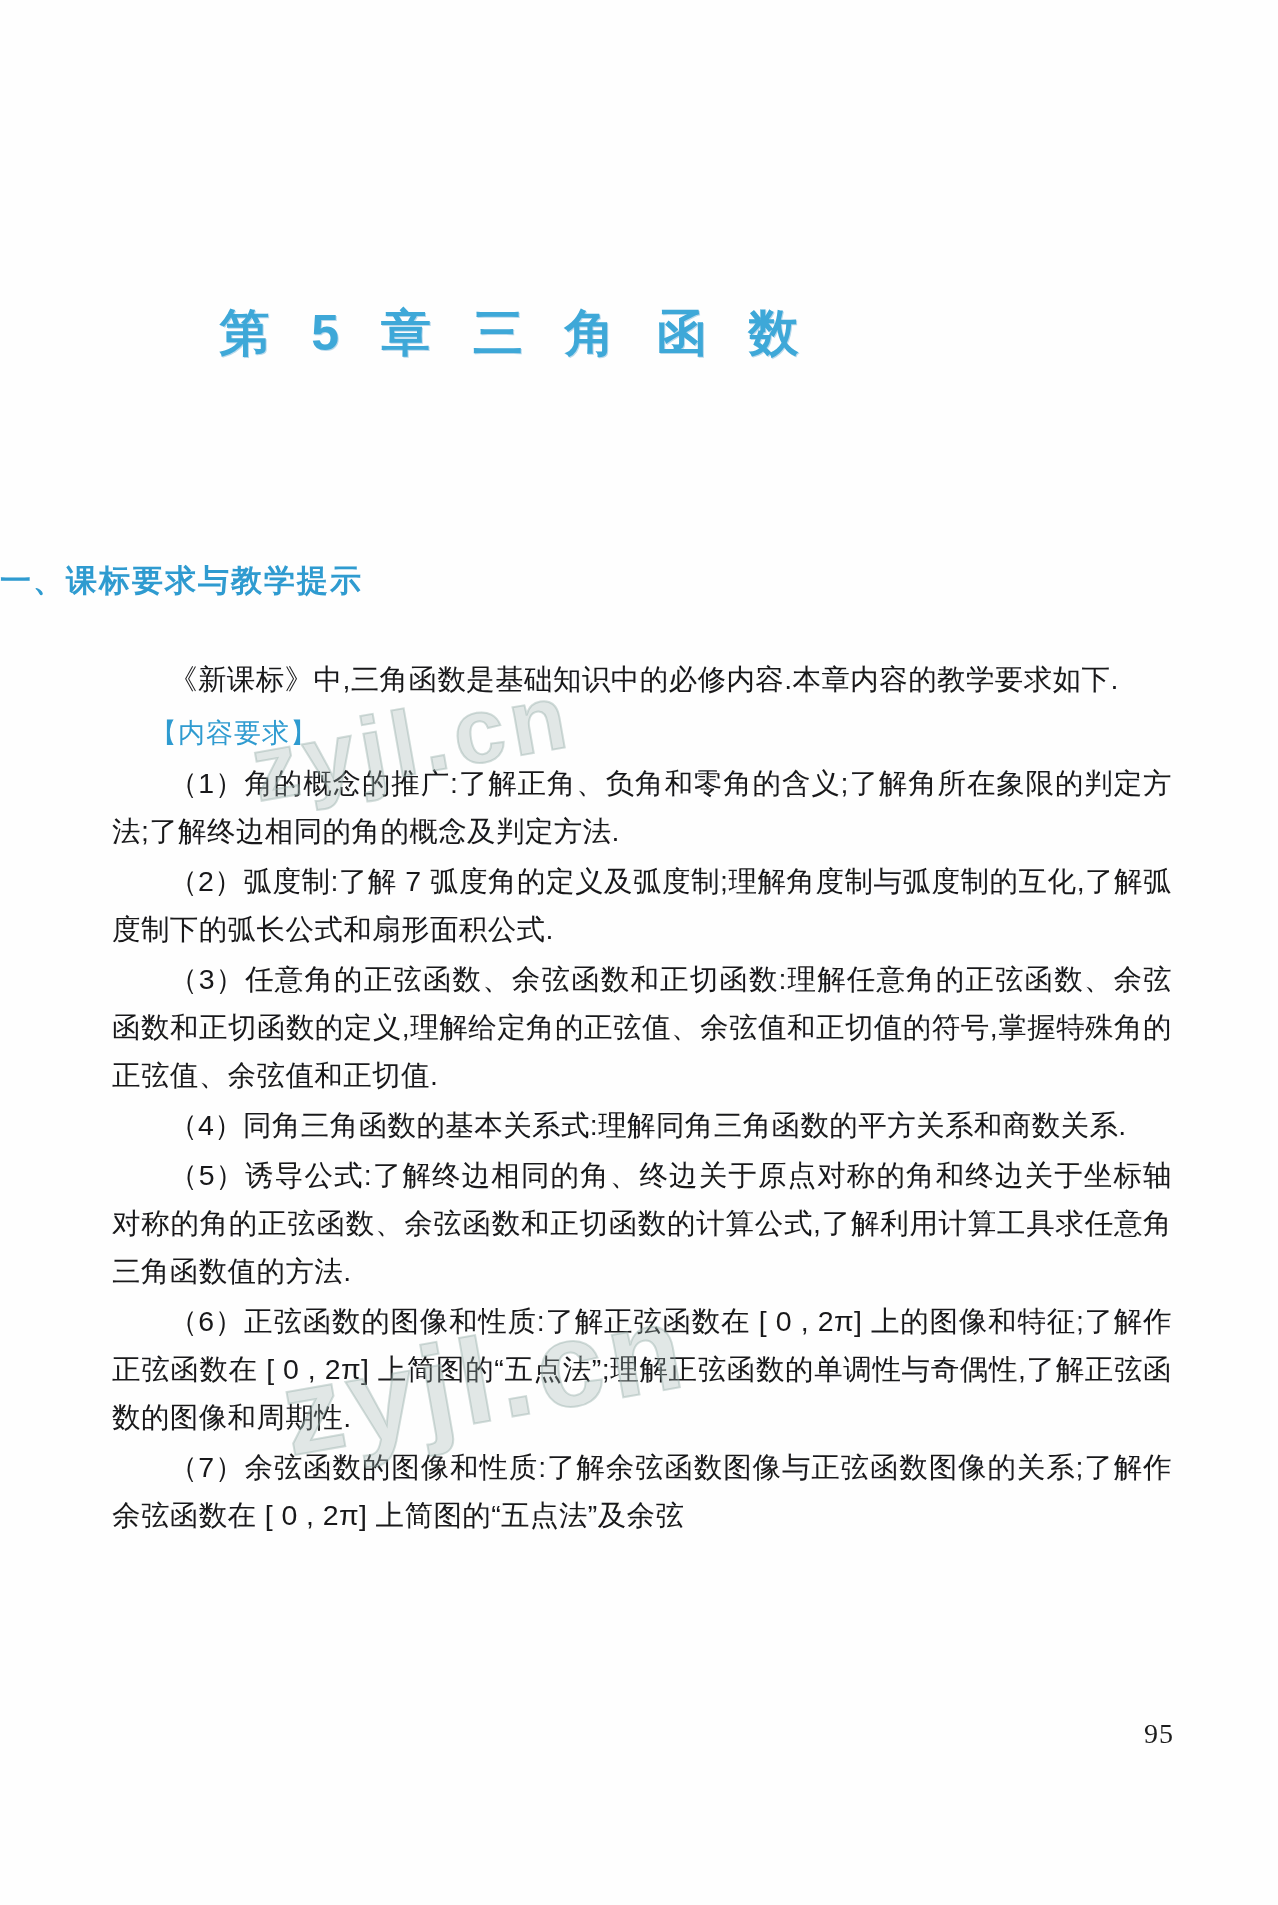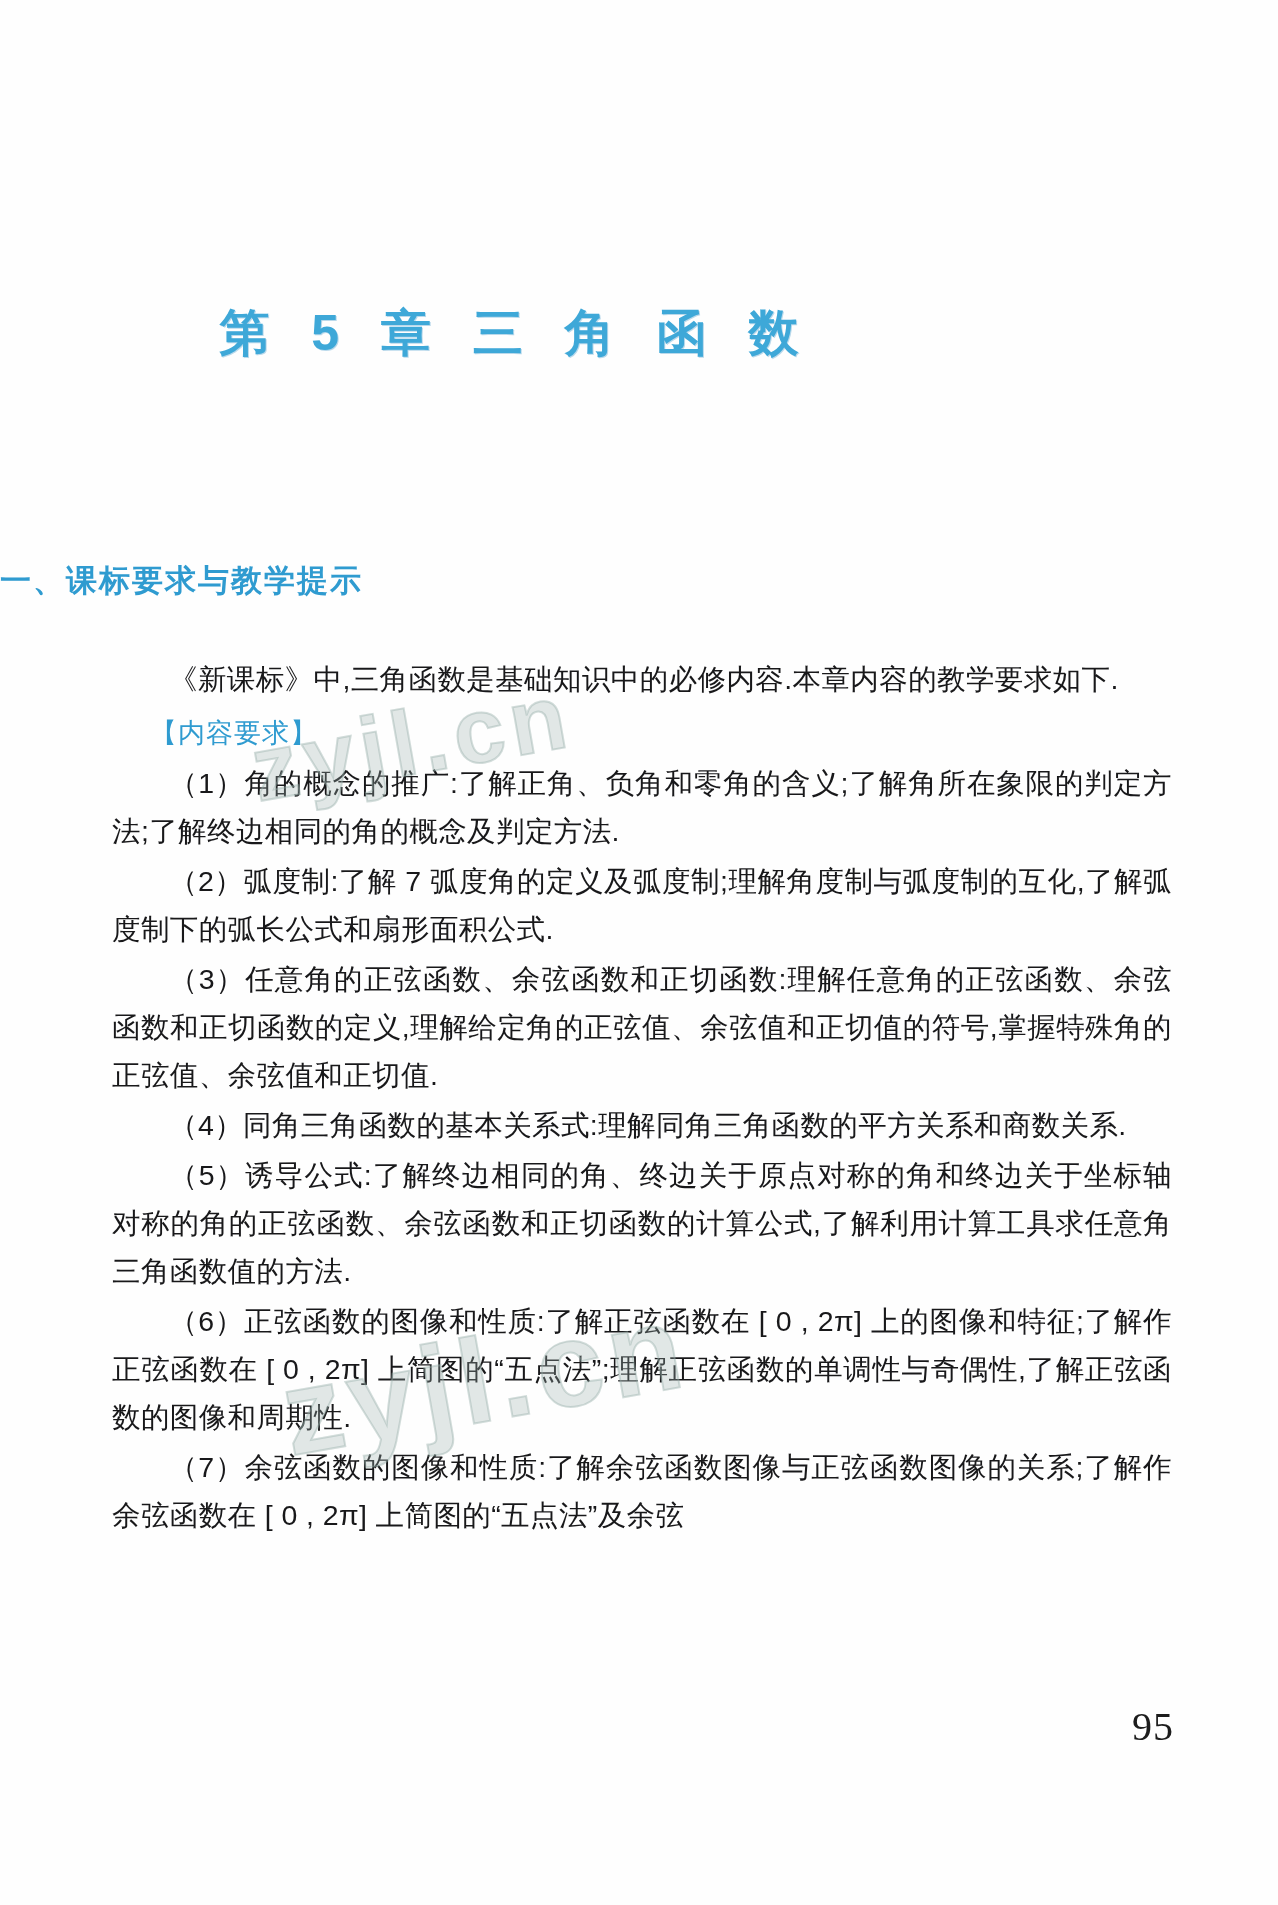--- a/index.html
+++ b/index.html
@@ -117,21 +117,21 @@
     letter-spacing: 1px;
     margin: 6px 0 2px 38px;
   }
 
   
   .page-number {
     position: absolute;
     right: 104px;
     bottom: 155px;
     font-family: "Liberation Serif", serif;
-    font-size: 40px;
+    font-size: 28px;
     color: #1c1c1c;
     letter-spacing: 1px;
     z-index: 6;
   }
 </style>
 </head>
 <body>
 
 <div class="page">
 

